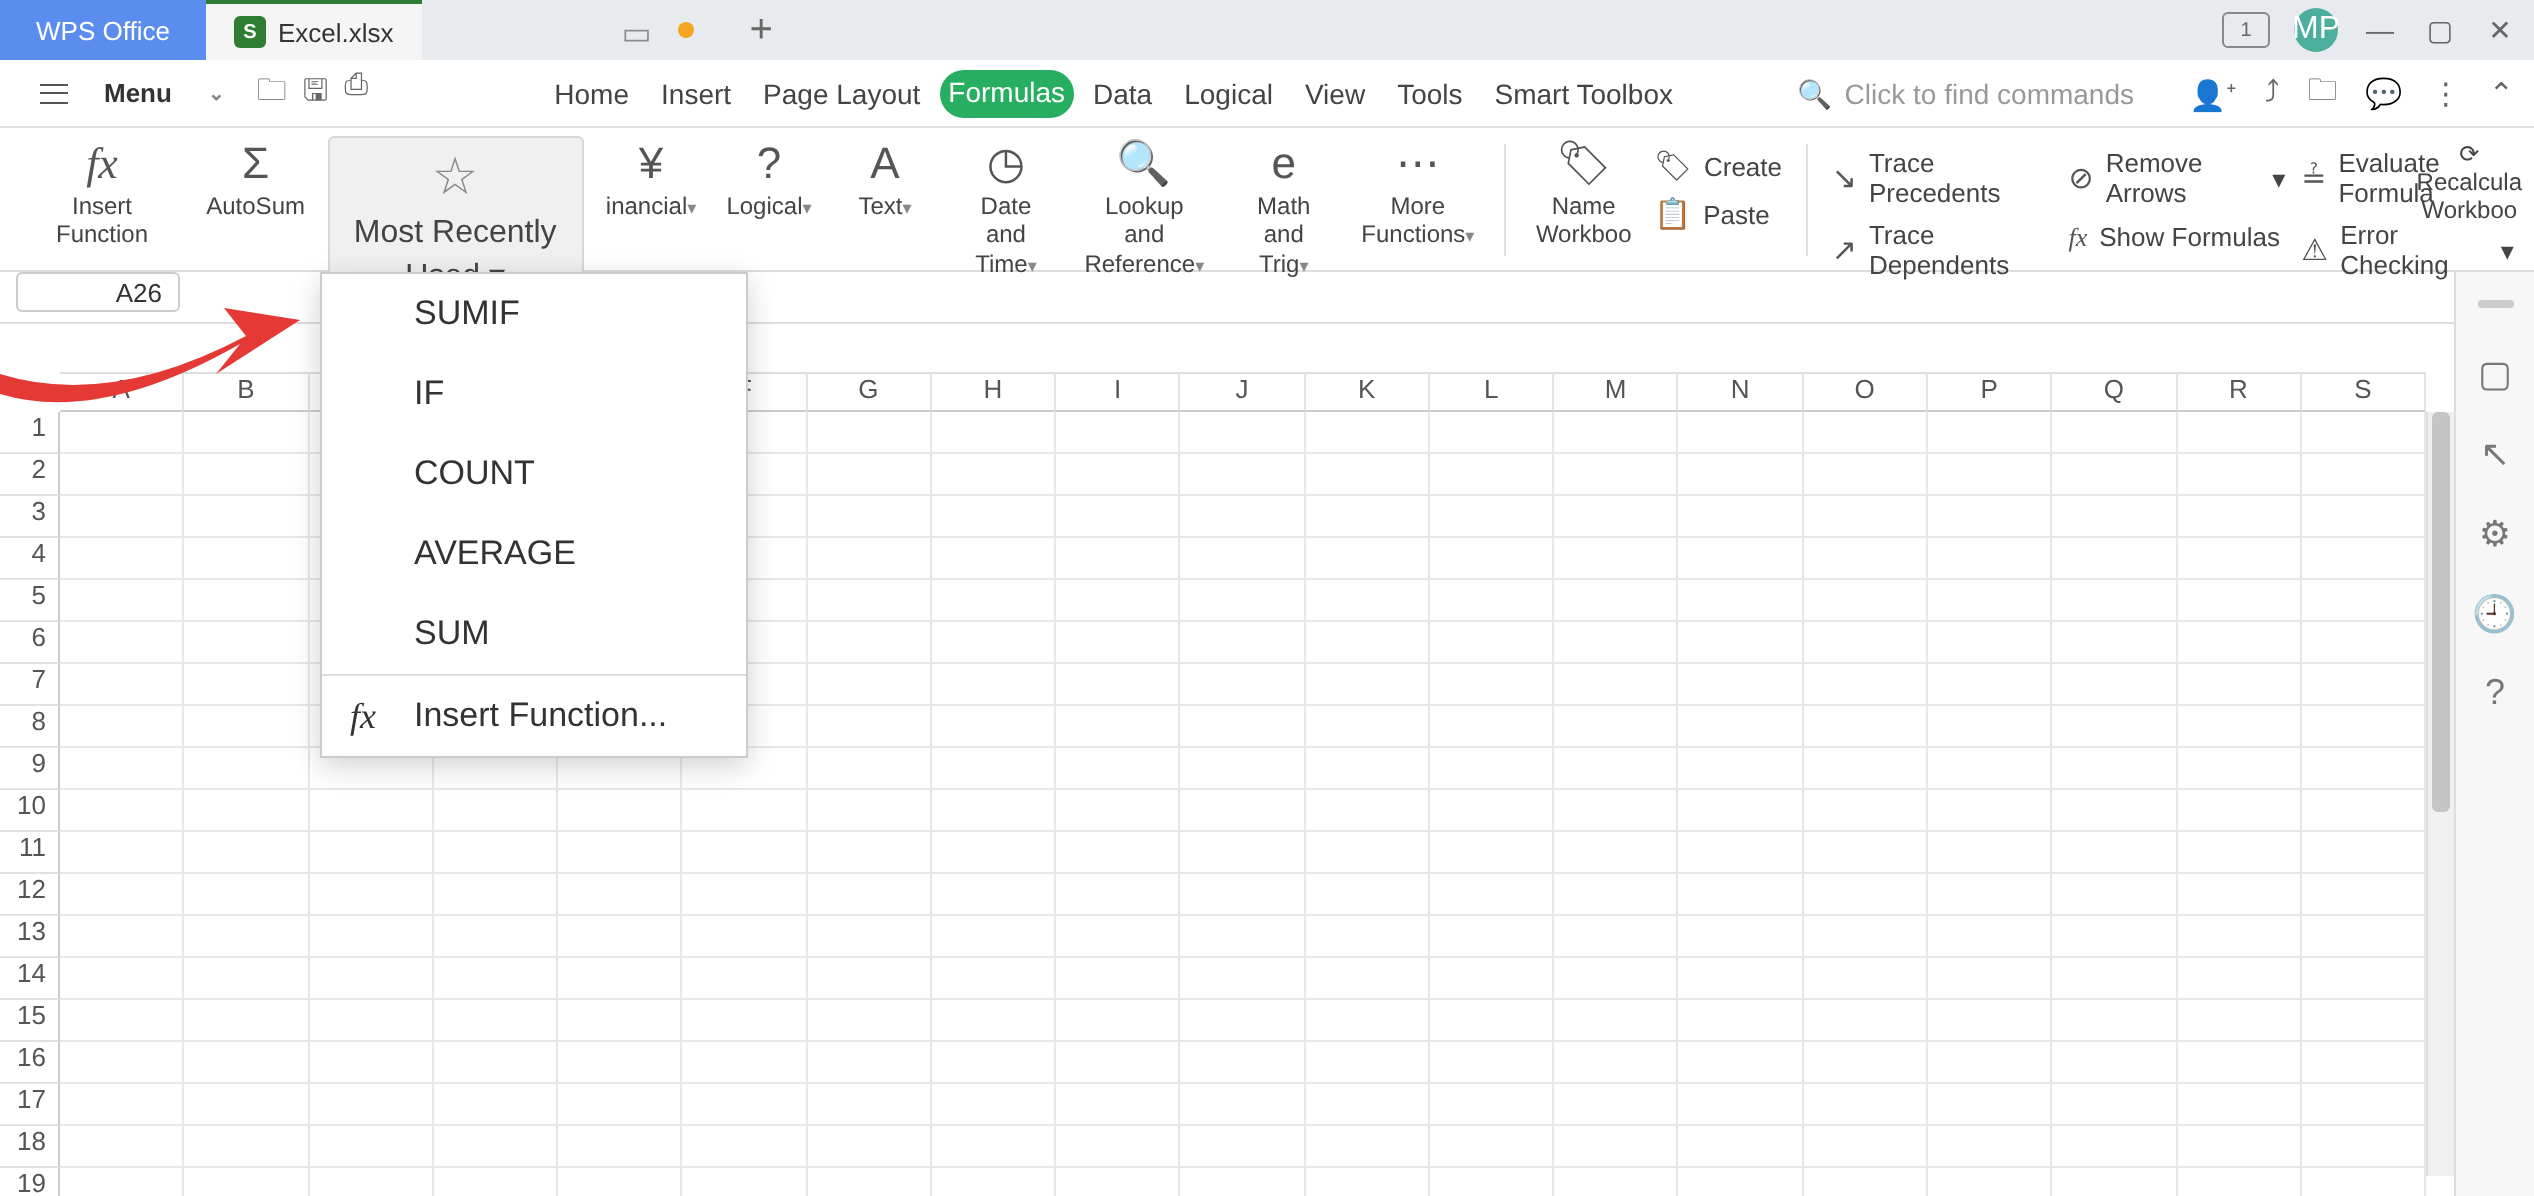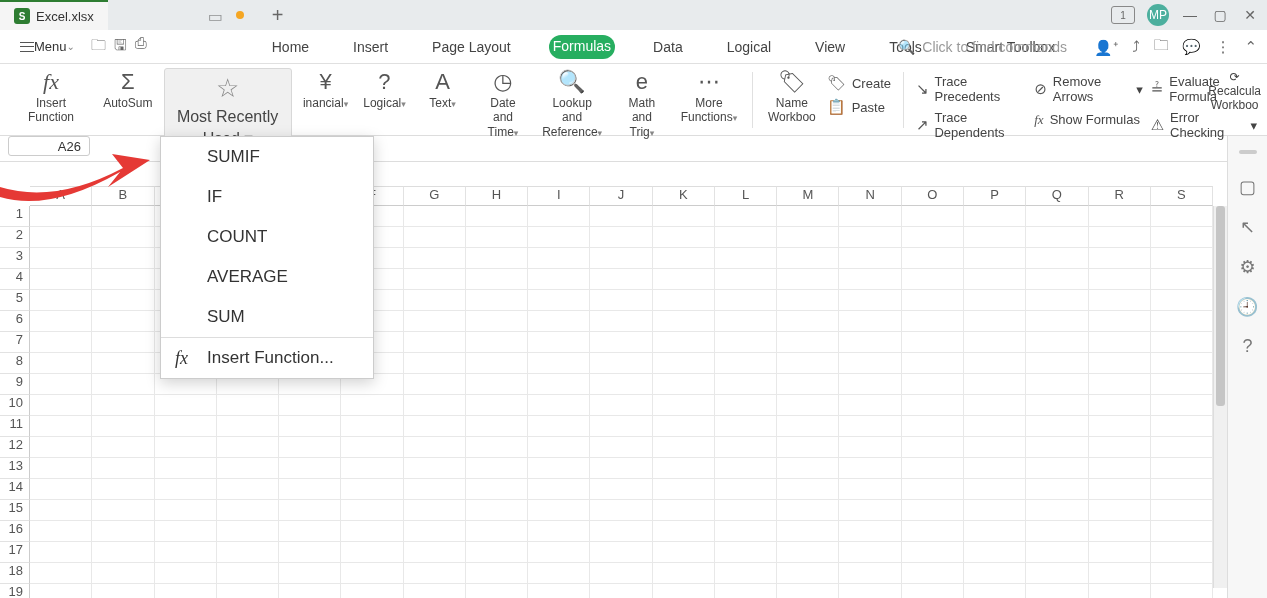--- a/index.html
+++ b/index.html
@@ -8,31 +8,31 @@
 
 .title-bar { height: 30px; background: #e8ebed; display: flex; align-items: center; position: relative; }
 .wps-tab { background: #5b8def; color: #fff; height: 30px; padding: 0 18px; display: flex; align-items: center; font-size: 13px; }
 .file-tab { height: 30px; padding: 0 14px; display: flex; align-items: center; font-size: 13px; color: #333; border-top: 2px solid #2e7d32; background: #f5f5f5; gap: 6px; }
 .file-tab .ficon { width: 16px; height: 16px; background: #2e7d32; border-radius: 3px; color: #fff; display: inline-flex; align-items: center; justify-content: center; font-size: 10px; font-weight: bold; }
 .tab-indicator { width: 16px; height: 16px; margin-left: 100px; opacity: .4; }
 .tab-dot { width: 8px; height: 8px; background: #f5a623; border-radius: 50%; margin-left: 12px; }
 .tab-add { margin-left: 28px; font-size: 20px; color: #666; font-weight: 300; }
 .title-right { position: absolute; right: 8px; top: 0; height: 30px; display: flex; align-items: center; gap: 12px; }
 .title-right .pill { width: 24px; height: 18px; border: 1px solid #888; border-radius: 3px; display: flex; align-items: center; justify-content: center; font-size: 10px; color: #666; }
-.title-right .avatar { width: 22px; height: 22px; border-radius: 50%; background: #4caf9e; color: #fff; display: flex; align-items: center; justify-content: center; font-size: 12px; }
+.title-right .avatar { width: 22px; height: 22px; border-radius: 50%; background: #4caf9e; color: #fff; display: flex; align-items: center; justify-content: center; font-size: 16px; }
 .title-right .win-btn { width: 18px; height: 18px; display: flex; align-items: center; justify-content: center; color: #666; font-size: 14px; }
 
 
 .menu-row { height: 34px; background: #fff; border-bottom: 1px solid #e0e0e0; display: flex; align-items: center; padding: 0 12px; position: relative; }
-.menu-btn { display: flex; align-items: center; gap: 0; font-size: 13px; color: #333; padding: 4px 8px; }
+.menu-btn { display: flex; align-items: center; gap: 18px; font-size: 13px; color: #333; padding: 4px 8px; font-weight: bold; }
 .menu-btn .burger { display: inline-block; width: 14px; height: 10px; border-top: 1.5px solid #555; border-bottom: 1.5px solid #555; position: relative; }
 .menu-btn .burger::after { content: ""; position: absolute; top: 3.5px; left: 0; right: 0; border-top: 1.5px solid #555; }
 .menu-btn .chev { font-size: 10px; color: #888; }
 .qa-icons { display: flex; gap: 8px; margin-left: 8px; color: #666; font-size: 15px; }
-.menu-tabs { display: flex; gap: 32px; margin-left: 119px; font-size: 14px; color: #444; }
+.menu-tabs { display: flex; gap: 4px; margin-left: 87px; font-size: 14px; color: #444; }
 .menu-tabs .tab { padding: 4px 6px; }
 .menu-tabs .tab.active { background: #27ae60; color: #fff; border-radius: 12px; padding: 3px 4px; }
 .search-cmd { position: absolute; right: 200px; display: flex; align-items: center; gap: 6px; color: #999; font-size: 14px; }
 .menu-right { position: absolute; right: 10px; display: flex; align-items: center; gap: 14px; color: #666; font-size: 15px; }
 
 
 .ribbon { height: 72px; background: #fff; border-bottom: 1px solid #ddd; display: flex; align-items: flex-start; padding: 4px 10px 0; gap: 8px; position: relative; }
 .rib-item { display: flex; flex-direction: column; align-items: center; justify-content: flex-start; font-size: 12px; color: #444; padding: 2px 6px; line-height: 1.2; text-align: center; min-width: 50px; }
 .rib-item .ic { height: 24px; display: flex; align-items: center; justify-content: center; font-size: 22px; color: #555; margin-bottom: 2px; }
 .rib-item .chev { font-size: 9px; color: #888; }
@@ -72,20 +72,23 @@
 
 
 .red-arrow { position: absolute; top: 142px; left: 0; width: 170px; height: 70px; z-index: 90; pointer-events: none; }
 
 svg { display: block; }
 </style>
 </head>
 <body>
 
 <div class="title-bar">
+  <div class="wps-tab">
+      <span>WPS Office</span>
+    </div>
   <div class="file-tab">
     <span class="ficon">S</span>
     <span>Excel.xlsx</span>
   </div>
   <span class="tab-indicator">▭</span>
   <span class="tab-dot"></span>
   <span class="tab-add">+</span>
   <div class="title-right">
     <span class="pill">1</span>
     <span class="avatar">MP</span>

